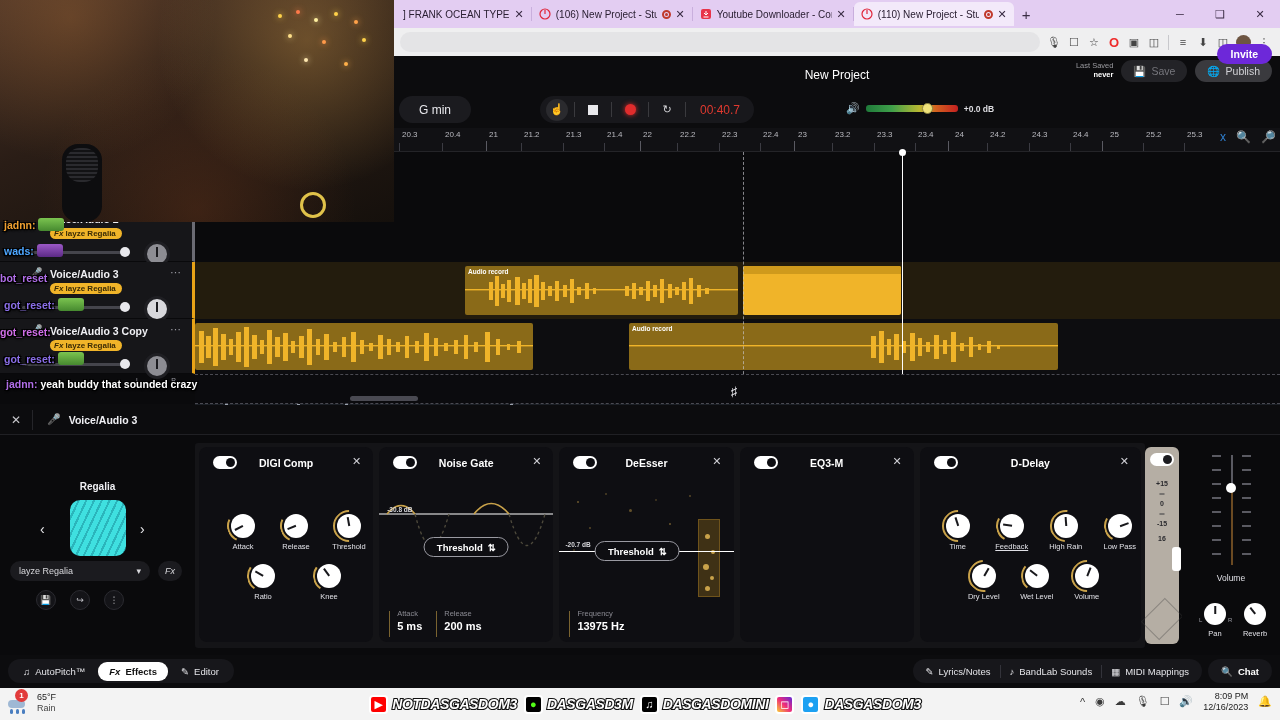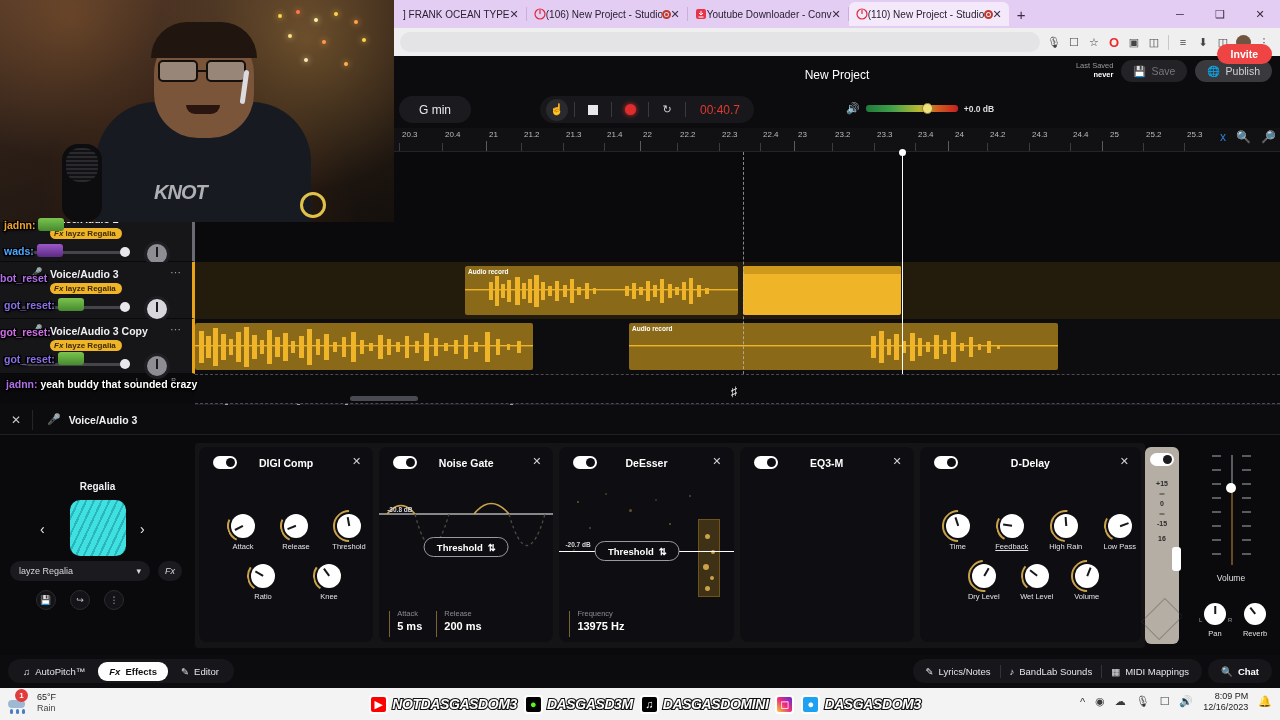--- a/index.html
+++ b/index.html
@@ -11,21 +11,21 @@
     position: relative;
   }
   .app { position: absolute; inset: 0; background: #0c0c0e; }
 
   
   .browser-tabstrip {
     position: absolute; left: 394px; top: 0; width: 886px; height: 28px;
     background: #e3cdf2; display: flex; align-items: center; padding-left: 2px;
   }
   .tab {
-    height: 24px; display: flex; align-items: center; 
+    height: 24px; display: flex; align-items: center; gap: 5px;
     padding: 0 7px; font-size: 10px; color: #2b2033; max-width: 160px;
     border-radius: 6px 6px 0 0; position: relative;
   }
   .tab.active { background: #f3e9fa; }
   .tab-title { white-space: nowrap; overflow: hidden; text-overflow: clip; }
   .tab-fav { width: 12px; height: 12px; flex: none; }
   .tab-rec { width: 9px; height: 9px; border-radius: 50%; border: 2px solid #c0392b; flex:none;}
   .tab-rec i { display:block; width:3px; height:3px; background:#c0392b; border-radius:50%; margin:1px auto;}
   .tab-close { font-size: 11px; color: #3a2c44; flex: none; }
   .tab-sep { width:1px; height:14px; background:#c9afdd; }
@@ -57,21 +57,21 @@
   .lastsaved { text-align:right; line-height:1.15; }
   .lastsaved .lbl { font-size:7.5px; color:#9a9a9f; display:block; }
   .lastsaved .val { font-size:7.5px; color:#fff; font-weight:bold; display:block; }
   .btn-pill {
     display:flex;align-items:center;gap:5px;height:22px;padding:0 12px;border-radius:11px;
     font-size:10.5px;
   }
   .btn-save { background:#232327; color:#76767c; }
   .btn-publish { background:#3a3a3e; color:#d2d2d6; }
   .btn-invite {
-    position:absolute; right:8px; top:44px; background:#ef4444; color:#fff;
+    position:absolute; right:8px; top:44px; background:#6d28d9; color:#fff;
     font-size:10.5px; padding:0 14px; height:20px; border-radius:10px;
     display:flex;align-items:center; font-weight:bold;
   }
 
   
   .transport-row { position:absolute; left:394px; top:94px; width:886px; height:34px; }
   .key-pill {
     position:absolute; left:5px; top:2px; width:72px; height:27px; border-radius:14px;
     background:#1b1b1f; color:#e8e8ec; font-size:12px; display:flex;align-items:center;justify-content:center;
   }
@@ -1226,32 +1226,20 @@
       <b style="left:22px;top:2px;background:#ff7a4a;box-shadow:0 0 6px #ff7a4a"></b>
       <b style="left:40px;top:10px;background:#fff0a0;box-shadow:0 0 6px #fff0a0"></b>
       <b style="left:60px;top:4px;background:#ffd24a;box-shadow:0 0 6px #ffd24a"></b>
       <b style="left:80px;top:12px;background:#ffa24a;box-shadow:0 0 6px #ffa24a"></b>
       <b style="left:14px;top:26px;background:#ffe08a;box-shadow:0 0 6px #ffe08a"></b>
       <b style="left:48px;top:32px;background:#ff9a4a;box-shadow:0 0 6px #ff9a4a"></b>
       <b style="left:88px;top:30px;background:#ffd24a;box-shadow:0 0 6px #ffd24a"></b>
       <b style="left:30px;top:50px;background:#ffe8b0;box-shadow:0 0 6px #ffe8b0"></b>
       <b style="left:70px;top:54px;background:#ffb04a;box-shadow:0 0 6px #ffb04a"></b>
     </div>
-    <div class="person" data-name="streamer-person">
-      <span class="p-hood"></span>
-      <span class="p-neck"></span>
-      <span class="p-head"></span>
-      <span class="p-hair"></span>
-      <span class="p-glass l" data-name="glasses-icon"></span>
-      <span class="p-glass r"></span>
-      <span class="p-bridge"></span>
-      <span class="p-mouth"></span>
-      <span class="p-shirt-txt">KNOT</span>
-      <span class="earbud" data-name="earbud"></span>
-    </div>
     <div class="mic" data-name="microphone"></div>
     <div class="mic-grill" data-name="microphone-grill"></div>
     <div class="hand-ring" data-name="hand-ring"></div>
   </div>
 
   <div class="chat-overlay" data-name="stream-chat-overlay">
     <div class="chat-msg" style="left:4px; top:8px;" data-name="chat-message">
       <span class="chat-user" style="color:#f0a030" data-name="chat-username">jadnn:</span>
       <span class="emote pepe" data-name="chat-emote"></span>
     </div>

